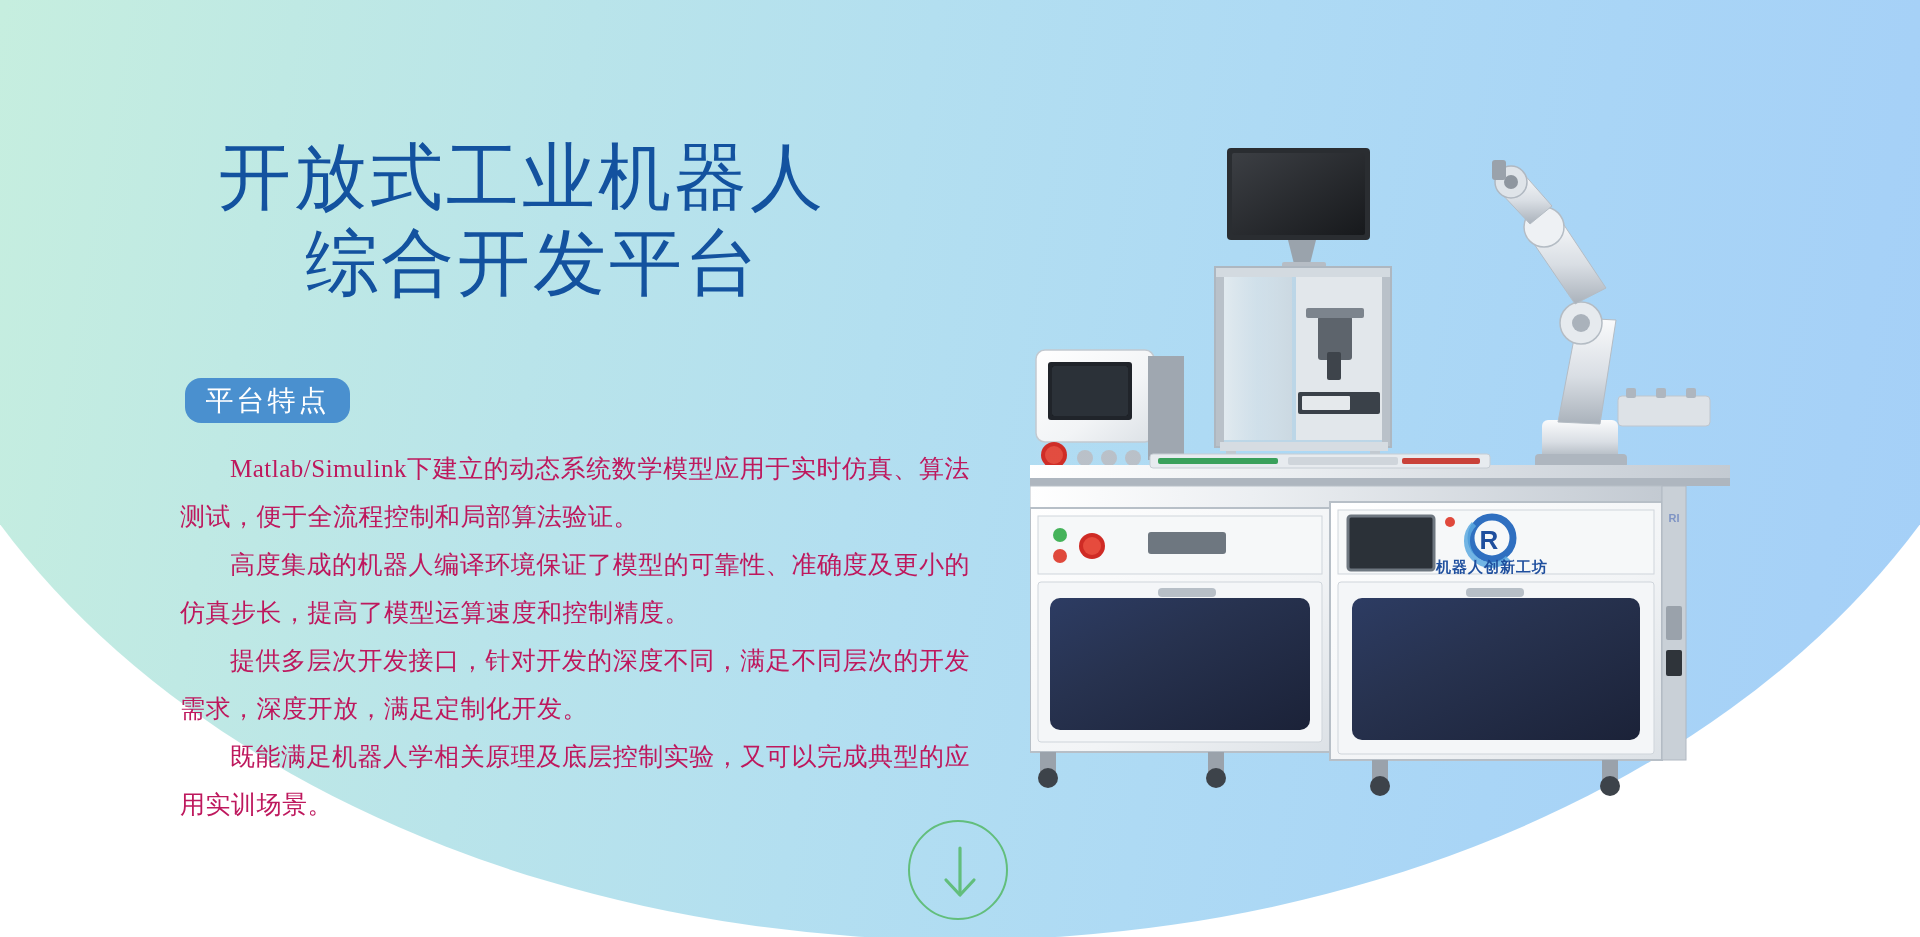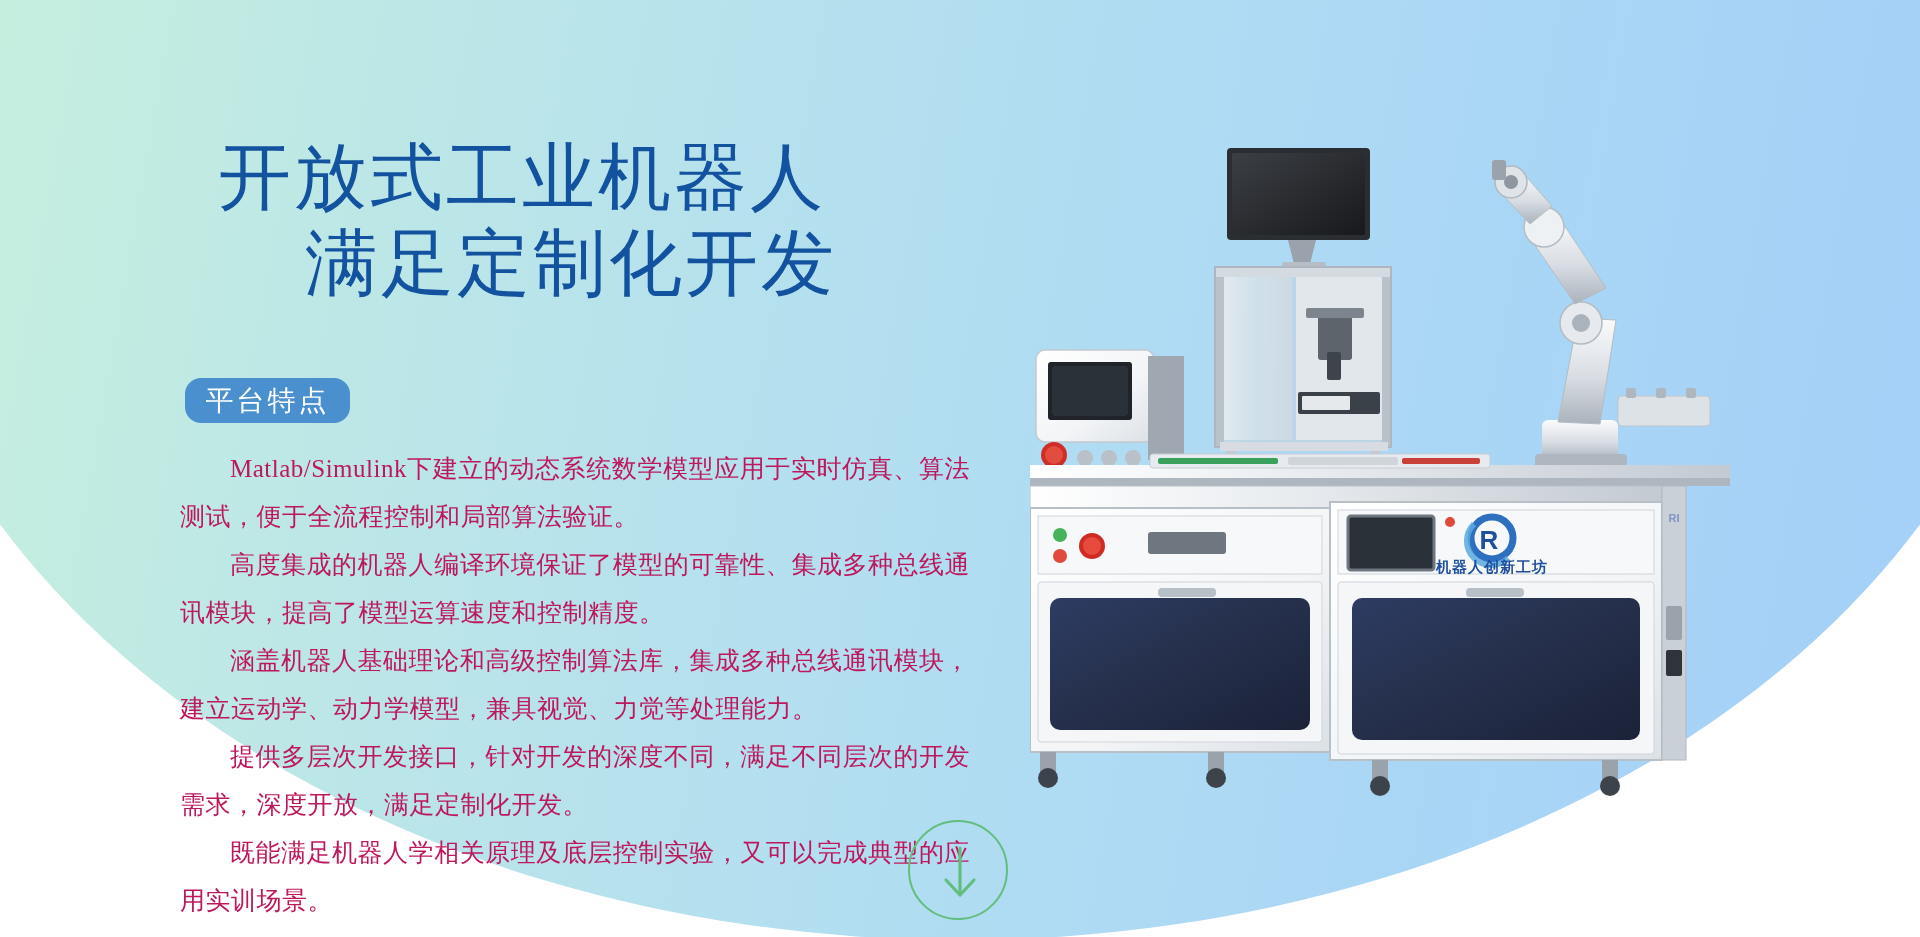--- a/index.html
+++ b/index.html
@@ -112,30 +112,29 @@
 <body>
 
 <div id="banner">
 
   <div id="banner-shape"></div>
 
   <div id="text-col">
 
     <div class="title-line" id="title-line-1">开放式工业机器人</div>
 
-    <div class="title-line" id="title-line-2">满足定制化开发</div>
+    <div class="title-line" id="title-line-2">综合开发平台</div>
 
     <div id="feature-badge">
       <span id="feature-badge-label">平台特点</span>
     </div>
 
     <div id="feature-list">
       <p class="feature-paragraph">Matlab/Simulink下建立的动态系统数学模型应用于实时仿真、算法测试，便于全流程控制和局部算法验证。</p>
-      <p class="feature-paragraph">高度集成的机器人编译环境保证了模型的可靠性、集成多种总线通讯模块，提高了模型运算速度和控制精度。</p>
-      <p class="feature-paragraph">涵盖机器人基础理论和高级控制算法库，集成多种总线通讯模块，建立运动学、动力学模型，兼具视觉、力觉等处理能力。</p>
+      <p class="feature-paragraph">高度集成的机器人编译环境保证了模型的可靠性、准确度及更小的仿真步长，提高了模型运算速度和控制精度。</p>
       <p class="feature-paragraph">提供多层次开发接口，针对开发的深度不同，满足不同层次的开发需求，深度开放，满足定制化开发。</p>
       <p class="feature-paragraph">既能满足机器人学相关原理及底层控制实验，又可以完成典型的应用实训场景。</p>
     </div>
   </div>
 
   <div id="scroll-down">
     <svg viewBox="0 0 100 100">
       <line x1="50" y1="26" x2="50" y2="72" stroke="#62be7c" stroke-width="3.2" stroke-linecap="round"></line>
       <polyline points="36,58 50,73 64,58" fill="none" stroke="#62be7c" stroke-width="3.2" stroke-linecap="round" stroke-linejoin="round"></polyline>
     </svg>

